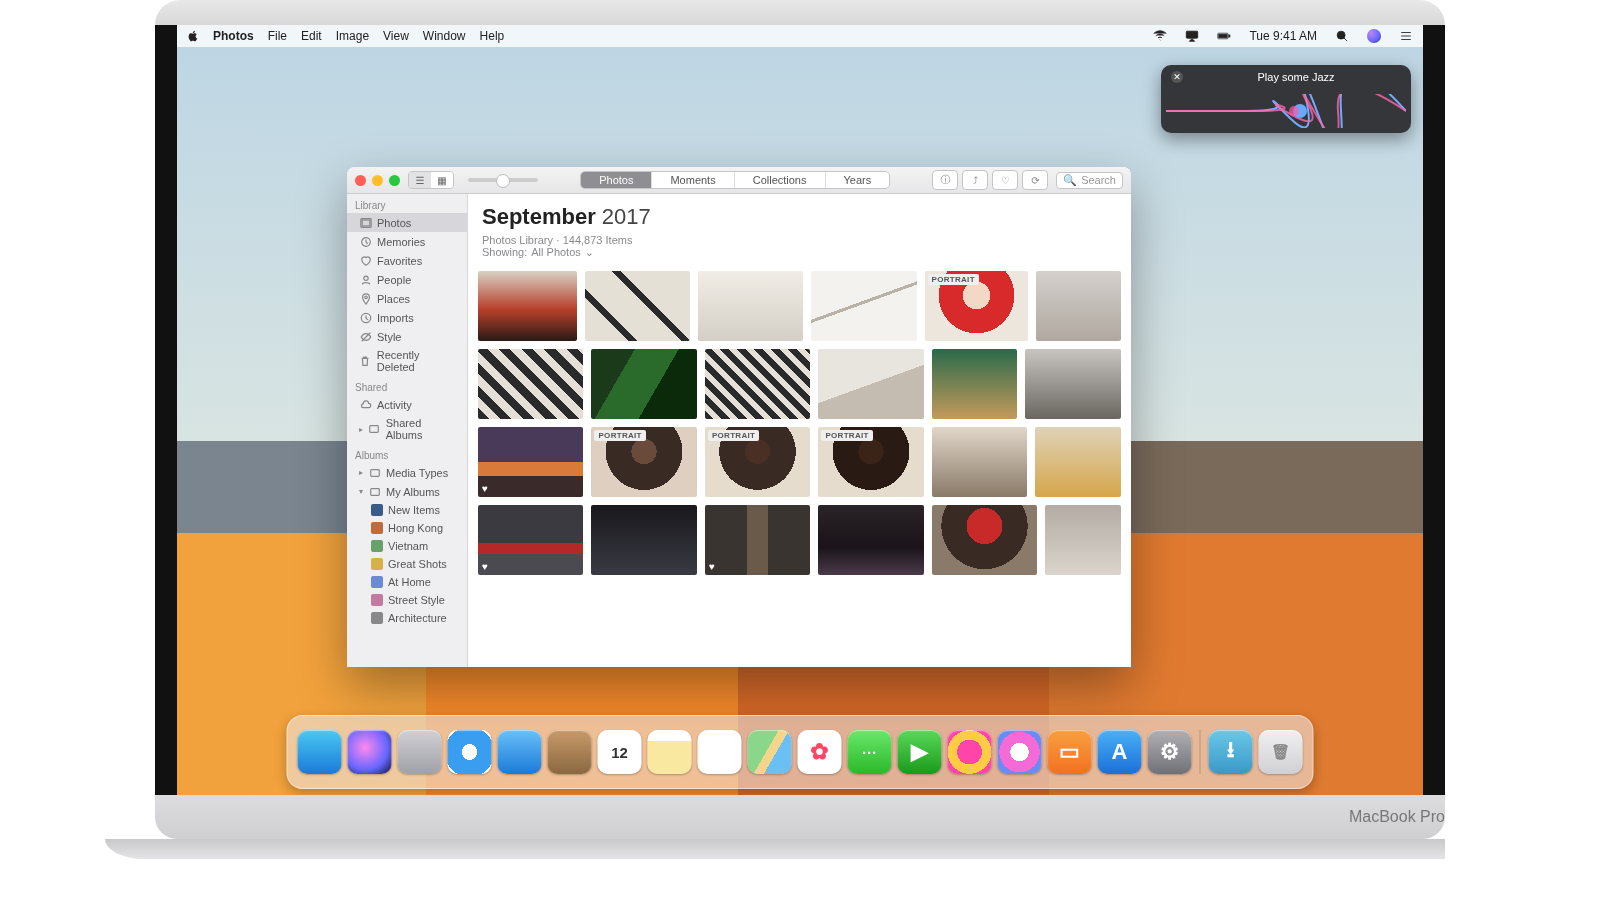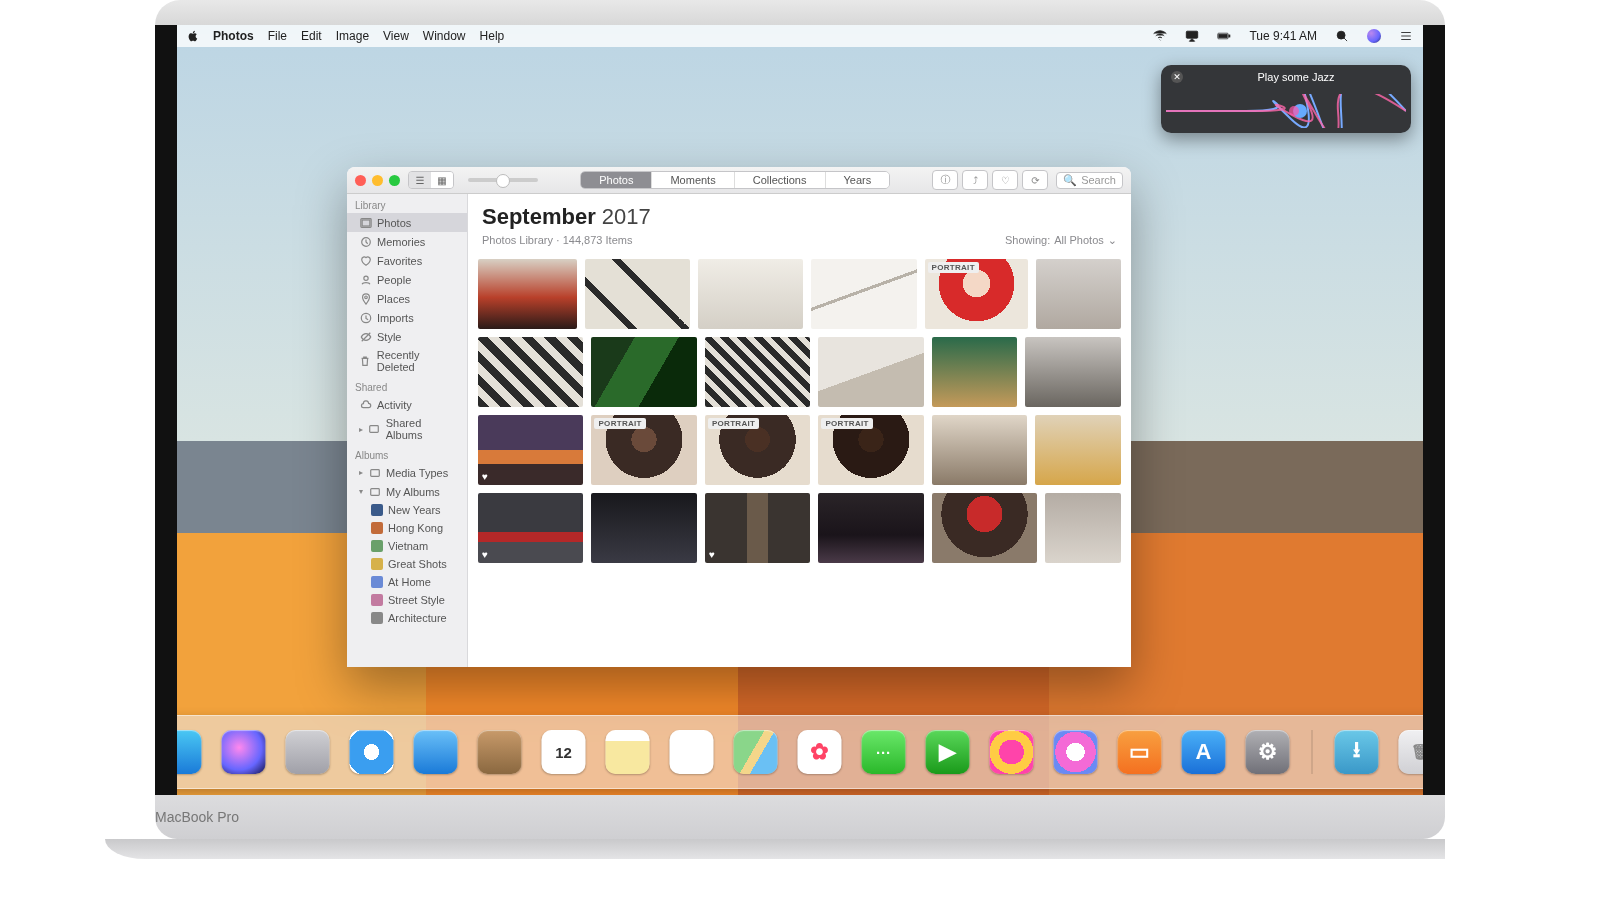--- a/index.html
+++ b/index.html
@@ -53,33 +53,33 @@
   .sb-item.on{background:#d6d6db;}
   .sb-item.sub{padding-left:24px;}
   .sb-ic{width:13px;height:13px;display:flex;align-items:center;justify-content:center;color:#888;}
   .sb-ic svg{width:12px;height:12px;fill:none;stroke:#888;stroke-width:1.4;}
   .alb-swatch{width:12px;height:12px;border-radius:2px;}
 
   .content{flex:1;background:#fff;overflow:hidden;display:flex;flex-direction:column;}
   .c-head{padding:10px 14px 4px;}
   .c-title{font-size:22px;font-weight:700;color:#222;}
   .c-title .yr{font-weight:400;color:#444;}
-  .c-sub{display:flex;justify-content:space-between;font-size:11px;color:#8a8a8e;margin-top:4px;}
+  .c-sub{display:flex;justify-content:space-between;font-size:11px;color:#8a8a8e;margin-top:4px;flex-direction:column;}
   .c-sub .right{display:flex;align-items:flex-start;gap:4px;}
   .grid{flex:1;overflow:hidden;padding:8px 10px;}
   .row{display:flex;gap:8px;margin-bottom:8px;}
   .thumb{height:70px;border-radius:2px;position:relative;overflow:hidden;}
   .thumb .badge{position:absolute;top:3px;left:3px;background:#efefef;color:#555;font-size:8px;font-weight:600;padding:1px 4px;border-radius:2px;letter-spacing:.3px;}
   .thumb .heart{position:absolute;bottom:3px;left:4px;color:#fff;font-size:10px;}
 
-  .dock{position:absolute;left:50%;bottom:6px;transform:translateX(-50%);height:62px;background:rgba(235,235,238,.55);border-radius:16px;padding:5px 10px;display:flex;align-items:center;gap:20px;border:1px solid rgba(255,255,255,.5);box-shadow:0 4px 12px rgba(0,0,0,.25);}
+  .dock{position:absolute;left:50%;bottom:6px;transform:translateX(-50%);height:62px;background:rgba(235,235,238,.55);border-radius:16px;padding:5px 10px;display:flex;align-items:center;gap:6px;border:1px solid rgba(255,255,255,.5);box-shadow:0 4px 12px rgba(0,0,0,.25);}
   .dock-icon{width:44px;height:44px;border-radius:10px;display:flex;align-items:center;justify-content:center;font-size:22px;color:#fff;box-shadow:inset 0 1px 1px rgba(255,255,255,.5),0 1px 2px rgba(0,0,0,.25);}
   .dock-sep{width:1px;height:44px;background:rgba(0,0,0,.2);margin:0 2px;}
 
-  .base{height:44px;background:linear-gradient(#dcdcde,#cfcfd2);border-radius:0 0 22px 22px;display:flex;justify-content:flex-start;align-items:center;font-size:14px;color:#777;}
+  .base{height:44px;background:linear-gradient(#dcdcde,#cfcfd2);border-radius:0 0 22px 22px;display:flex;justify-content:flex-end;align-items:center;font-size:16px;color:#777;}
   .foot{height:20px;background:linear-gradient(#c9c9cb,#e4e4e6);border-radius:0 0 40px 40px/0 0 20px 20px;margin:0 -50px;}
 </style>
 </head>
 <body>
 
 <div class="page">
   <div class="left-letter"></div>
   <div class="laptop">
     <div class="bezel-top"></div>
     <div class="bezel-side">
@@ -289,21 +289,21 @@
                   <span style="font-size: 8px; color: rgb(136, 136, 136);">▾</span>
                   <span class="sb-ic">
                     <svg viewBox="0 0 14 14">
                       <rect x="2" y="3" width="10" height="8" rx="1"></rect>
                     </svg>
                   </span>
                   <span>My Albums</span>
                 </div>
                 <div class="sb-item sub">
                   <span class="alb-swatch" style="background: rgb(58, 90, 138);"></span>
-                  <span>New Years</span>
+                  <span>New Items</span>
                 </div>
                 <div class="sb-item sub">
                   <span class="alb-swatch" style="background: rgb(194, 107, 58);"></span>
                   <span>Hong Kong</span>
                 </div>
                 <div class="sb-item sub">
                   <span class="alb-swatch" style="background: rgb(106, 160, 106);"></span>
                   <span>Vietnam</span>
                 </div>
                 <div class="sb-item sub">

